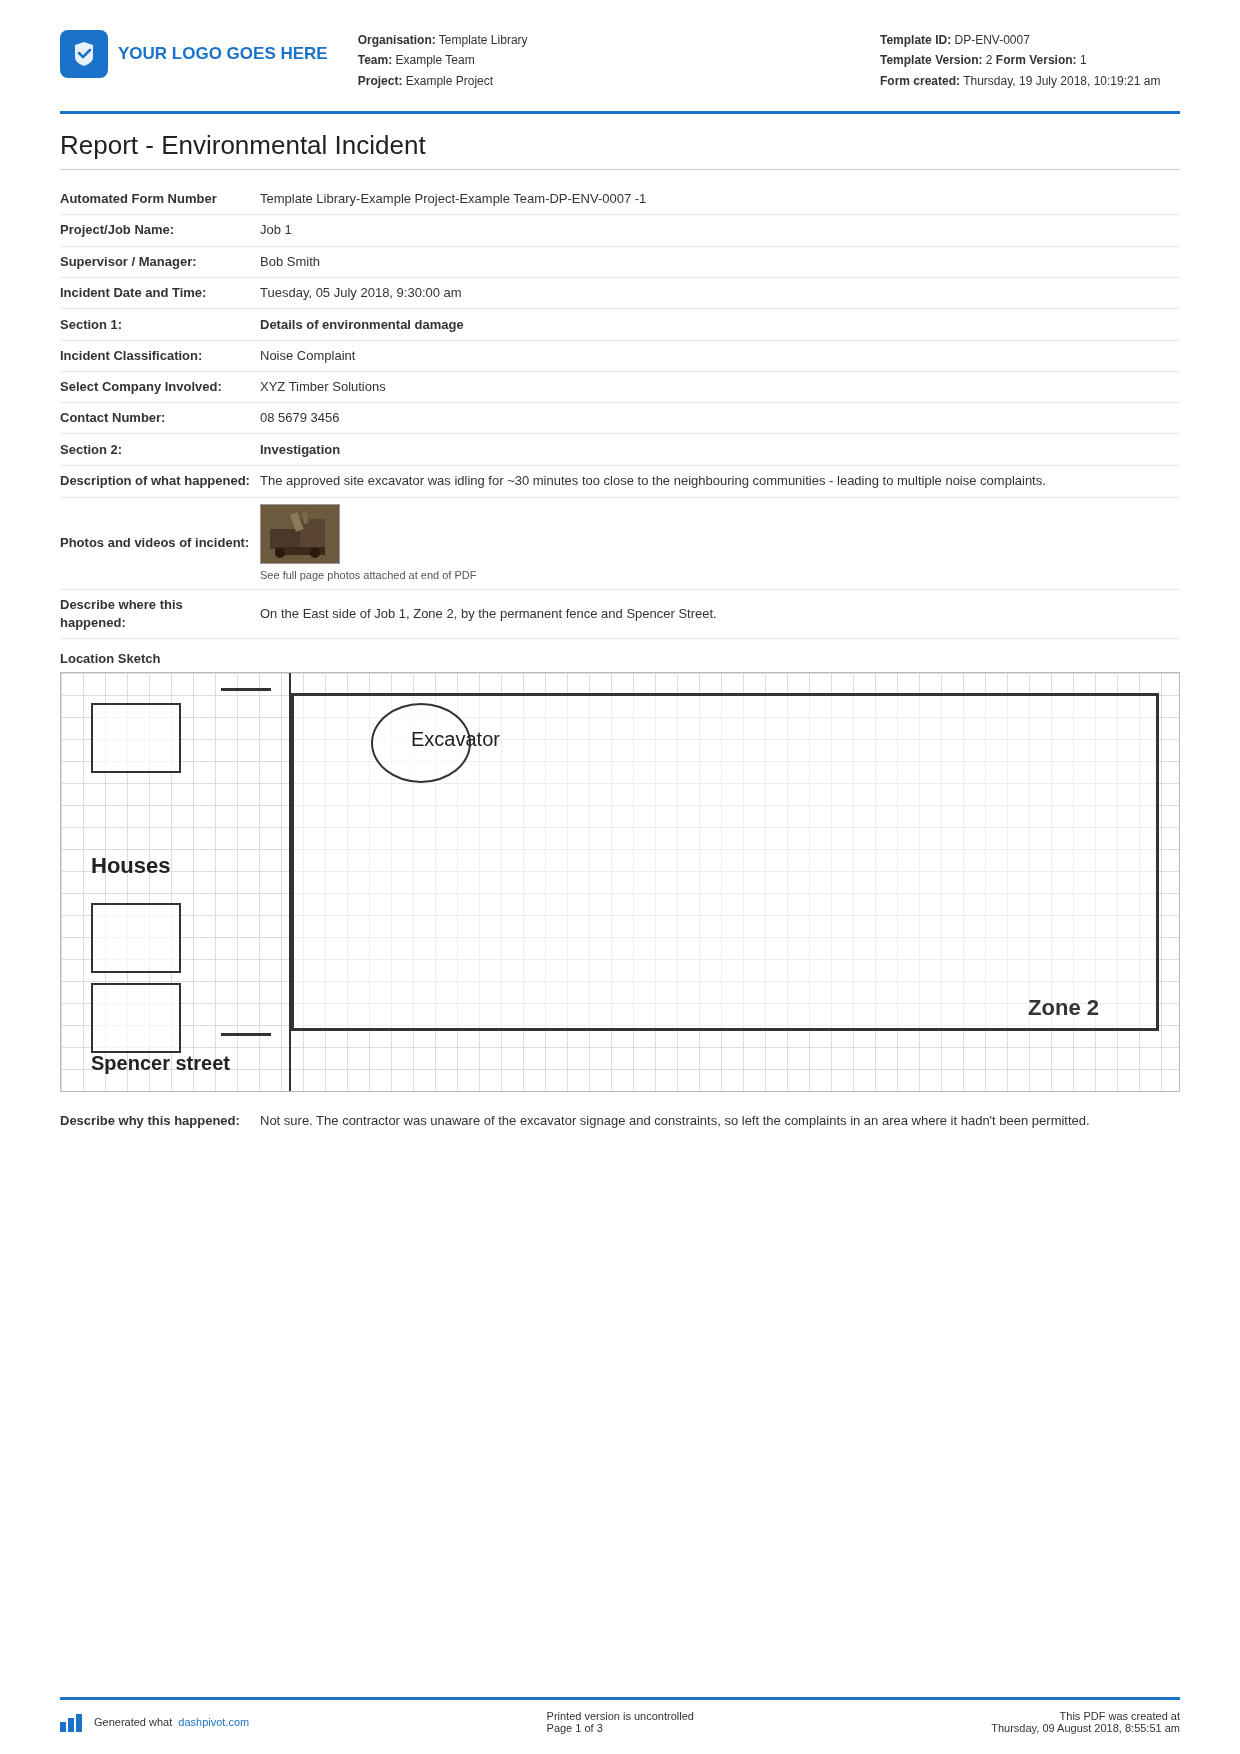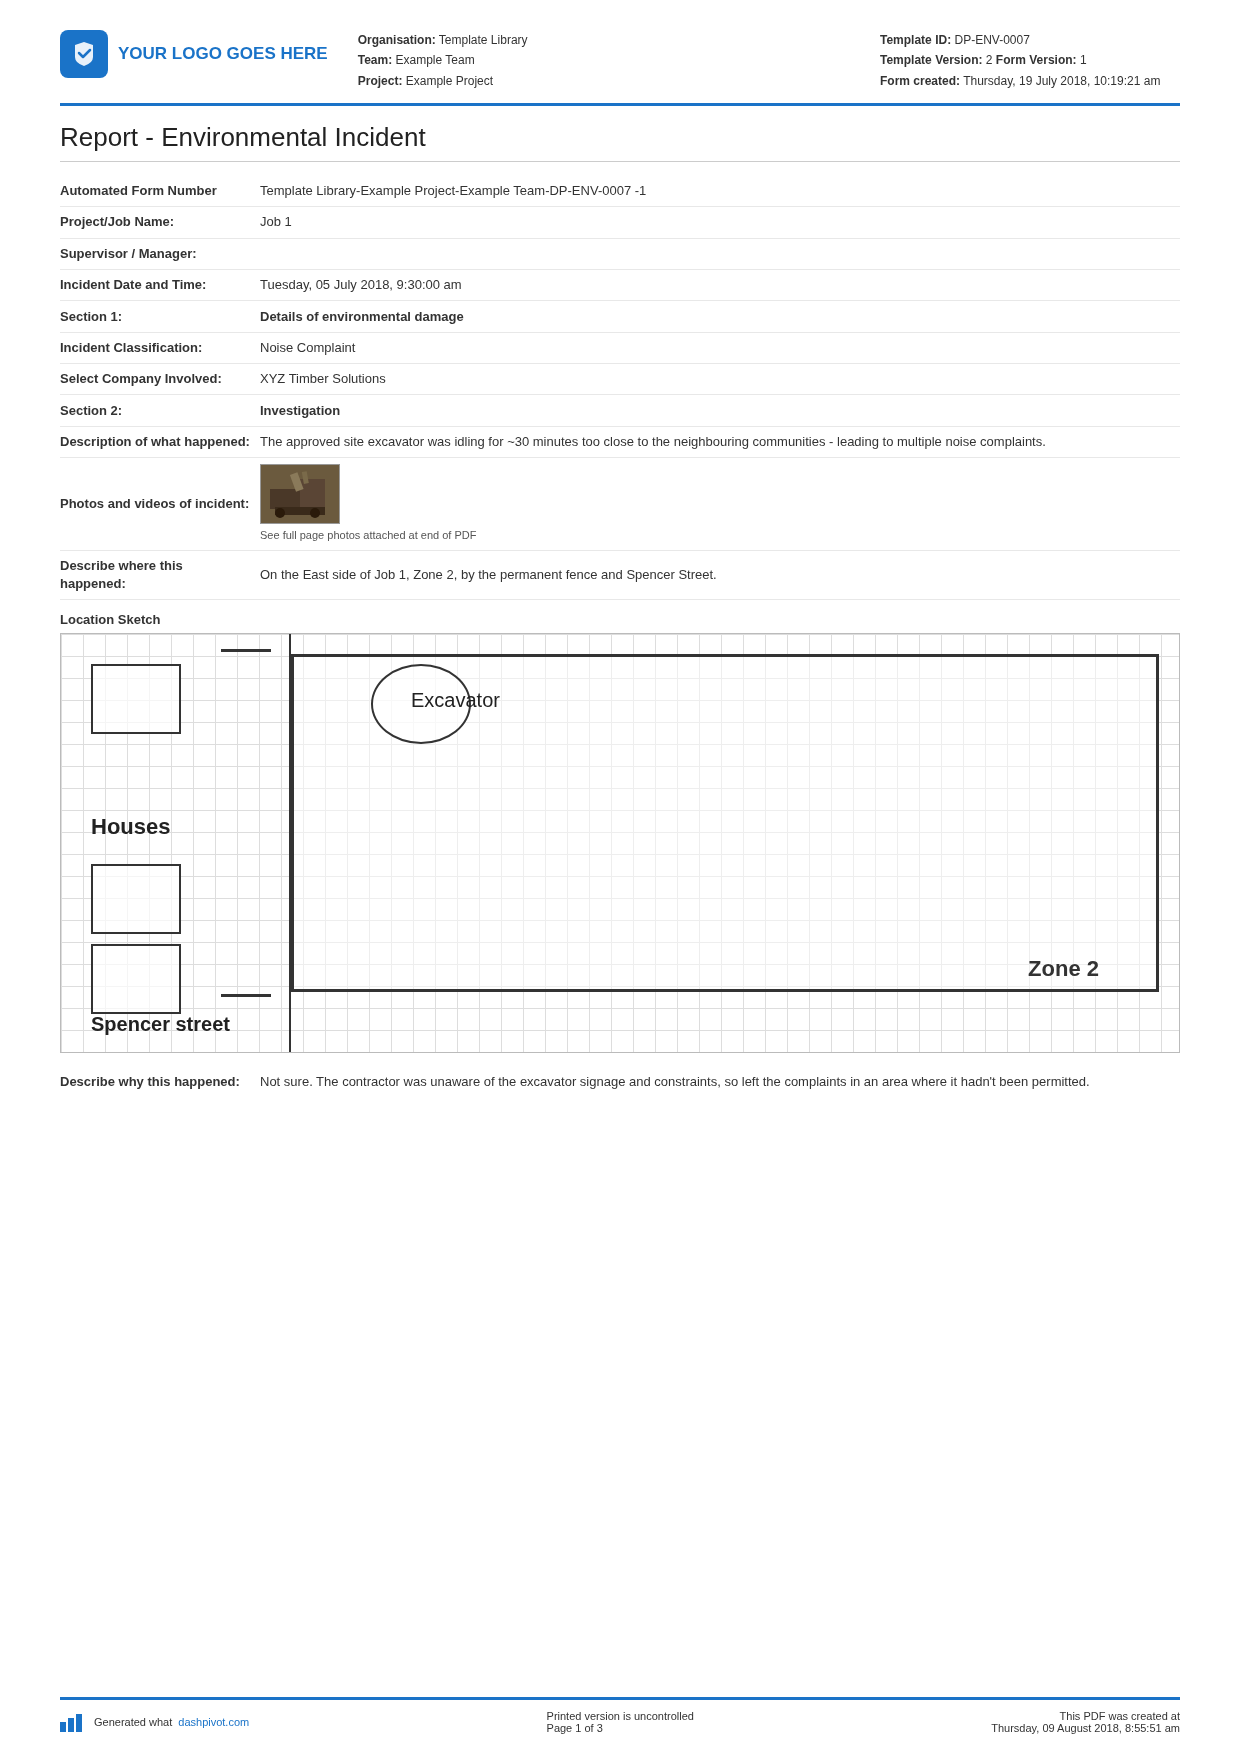--- a/index.html
+++ b/index.html
@@ -16,21 +16,21 @@
       min-height: 1754px;
       padding: 30px 60px 20px 60px;
       display: flex;
       flex-direction: column;
     }
     
     .header {
       display: flex;
       align-items: flex-start;
       border-bottom: 3px solid #1a73c8;
-      padding-bottom: 12px;
+      padding-bottom: 20px;
       margin-bottom: 16px;
     }
     .logo-area {
       display: flex;
       align-items: center;
       min-width: 260px;
       margin-right: 30px;
     }
     .logo-icon {
       width: 48px;
@@ -318,20 +318,21 @@
     <div class="field-value">Template Library-Example Project-Example Team-DP-ENV-0007   -1</div>
   </div>
 
   <div class="field-row">
     <div class="field-label">Project/Job Name:</div>
     <div class="field-value">Job 1</div>
   </div>
 
   <div class="field-row">
     <div class="field-label">Supervisor / Manager:</div>
+    <div class="field-value">Bob Smith</div>
   </div>
 
   <div class="field-row">
     <div class="field-label">Incident Date and Time:</div>
     <div class="field-value">Tuesday, 05 July 2018, 9:30:00 am</div>
   </div>
 
   <div class="section-row">
     <div class="section-label">Section 1:</div>
     <div class="section-value">Details of environmental damage</div>
@@ -340,20 +341,24 @@
   <div class="field-row">
     <div class="field-label">Incident Classification:</div>
     <div class="field-value">Noise Complaint</div>
   </div>
 
   <div class="field-row">
     <div class="field-label">Select Company Involved:</div>
     <div class="field-value">XYZ Timber Solutions</div>
   </div>
 
+  <div class="field-row">
+    <div class="field-label">Contact Number:</div>
+    <div class="field-value">08 5679 3456</div>
+  </div>
 
   <div class="section-row">
     <div class="section-label">Section 2:</div>
     <div class="section-value">Investigation</div>
   </div>
 
   <div class="field-row">
     <div class="field-label">Description of what happened:</div>
     <div class="field-value">The approved site excavator was idling for ~30 minutes too close to the neighbouring communities - leading to multiple noise complaints.</div>
   </div>

